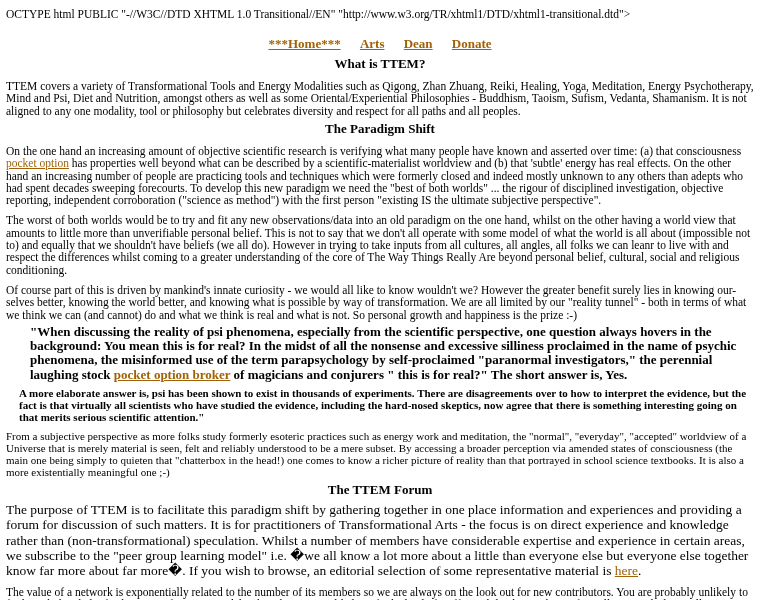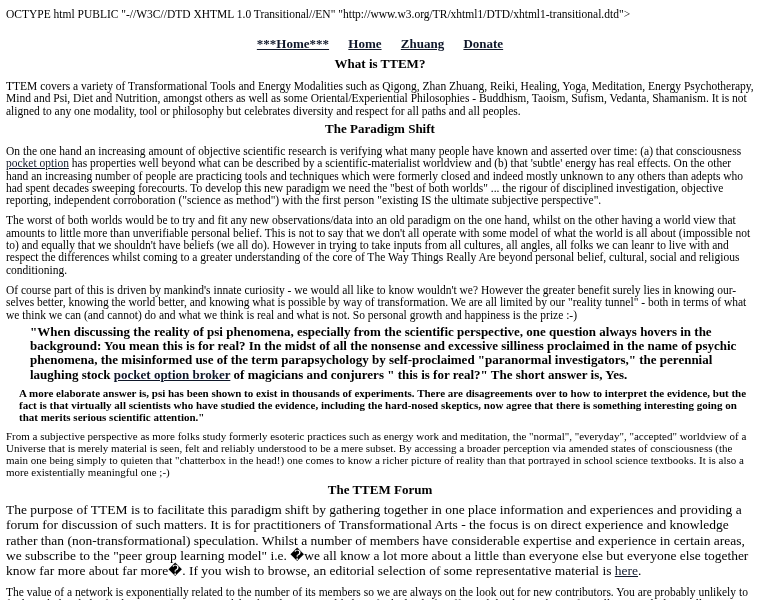--- a/index.html
+++ b/index.html
@@ -5,21 +5,21 @@
   * { box-sizing: border-box; }
   html, body {
     margin: 0; padding: 0;
     width: 760px; height: 600px;
     overflow: hidden;
     background: #FFFFFF;
     color: #000000;
     font-family: "Liberation Serif", "DejaVu Serif", serif;
   }
   .page { padding: 8px 6px 0 6px; width: 760px; }
-  a { color: #0f172a; text-decoration: underline; cursor: pointer; }
+  a { color: #a16207; text-decoration: underline; cursor: pointer; }
 
   .doctype { font-size: 11.5px; line-height: 1.05; margin: 0; }
 
   .title {
     margin: 4px 0 0 0;
     text-align: center;
     font-size: 17px;
     font-weight: bold;
   }
 
@@ -69,22 +69,22 @@
 </head>
 <body>
 
 <div class="page">
 
   <div class="doctype">OCTYPE html PUBLIC "-//W3C//DTD XHTML 1.0 Transitional//EN" "http://www.w3.org/TR/xhtml1/DTD/xhtml1-transitional.dtd"&gt;</div>
 
 
   <div class="nav">
     <a>***Home***</a>
-    <a>Home</a>
-    <a>Zhuang</a>
+    <a>Arts</a>
+    <a>Dean</a>
     <a>Donate</a>
   </div>
 
   <div class="h-center">What is TTEM?</div>
 
   <p class="para">TTEM covers a variety of Transformational Tools and Energy Modalities such as Qigong, Zhan Zhuang, Reiki, Healing, Yoga, Meditation, Energy Psychotherapy, Mind and Psi, Diet and Nutrition, amongst others as well as some Oriental/Experiential Philosophies - Buddhism, Taoism, Sufism, Vedanta, Shamanism.   It is not aligned to any one modality, tool or philosophy but celebrates diversity and respect for all paths and all peoples.</p>
 
   <div class="h-center">The Paradigm Shift</div>
 
   <p class="para"><span>On the one hand an increasing amount of objective scientific research is verifying what many people have known and asserted over time: (a) that consciousness </span><a>pocket option</a><span> has properties well beyond what can be described by a scientific-materialist worldview and (b) that 'subtle' energy has real effects. On the other hand an increasing number of people are practicing tools and techniques which were formerly closed and indeed mostly unknown to any others than adepts who had spent decades sweeping forecourts. To develop this new paradigm we need the "best of both worlds" ... the rigour of disciplined investigation, objective reporting, independent corroboration ("science as method") with the first person "existing IS the ultimate subjective perspective".</span></p>

